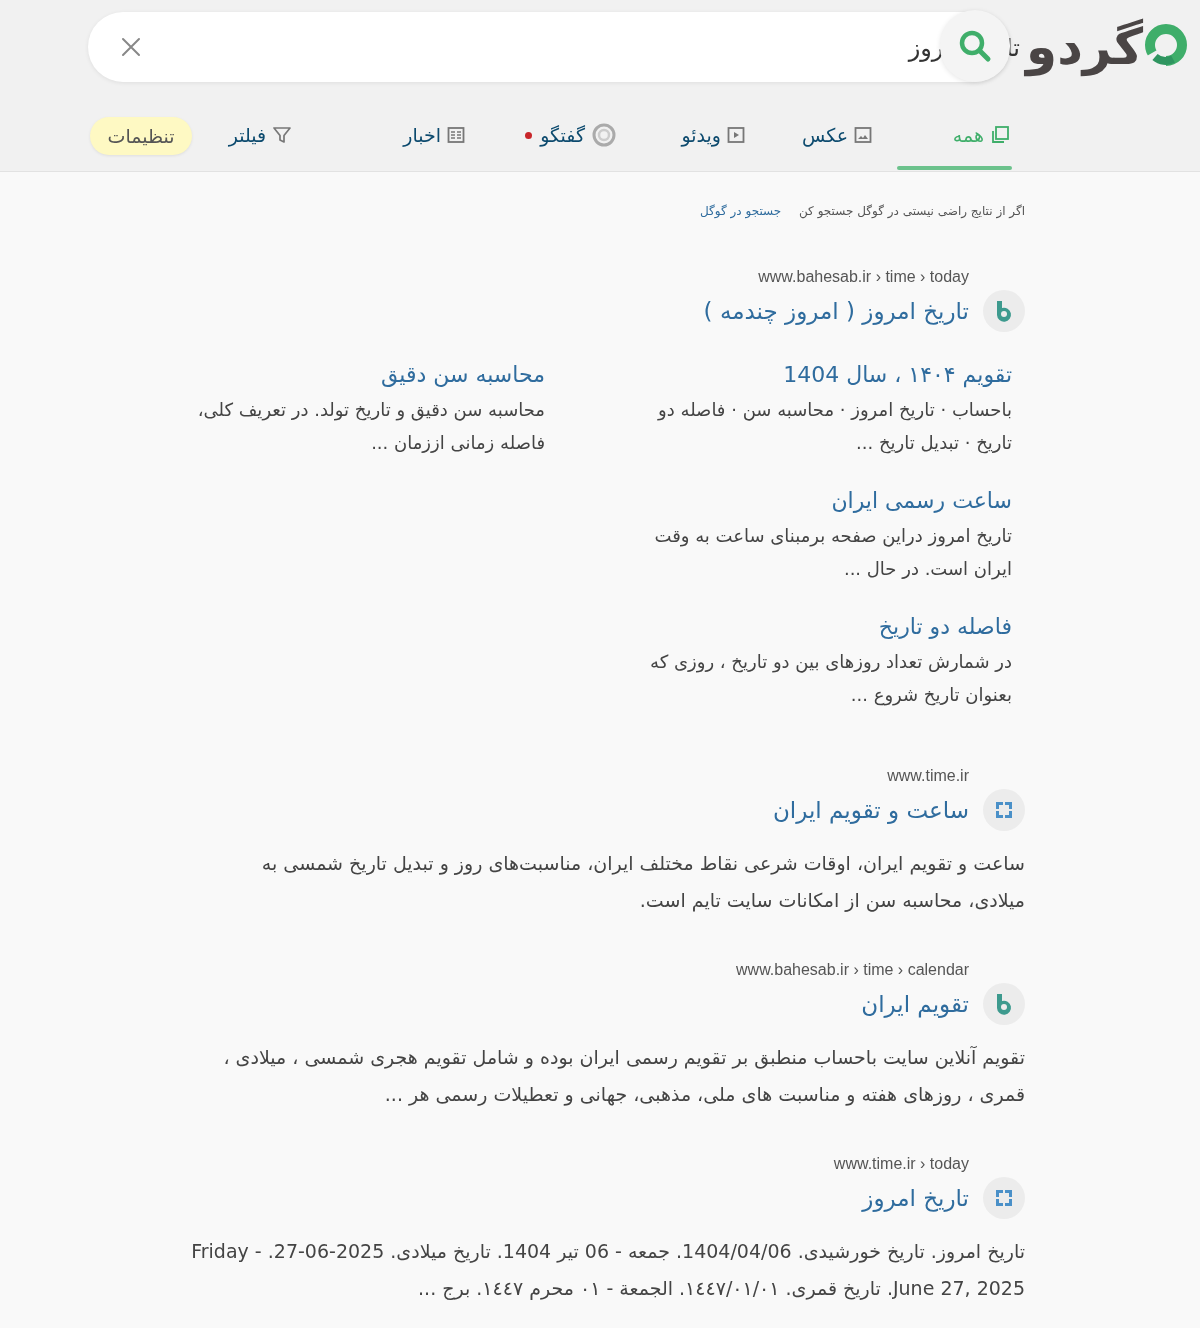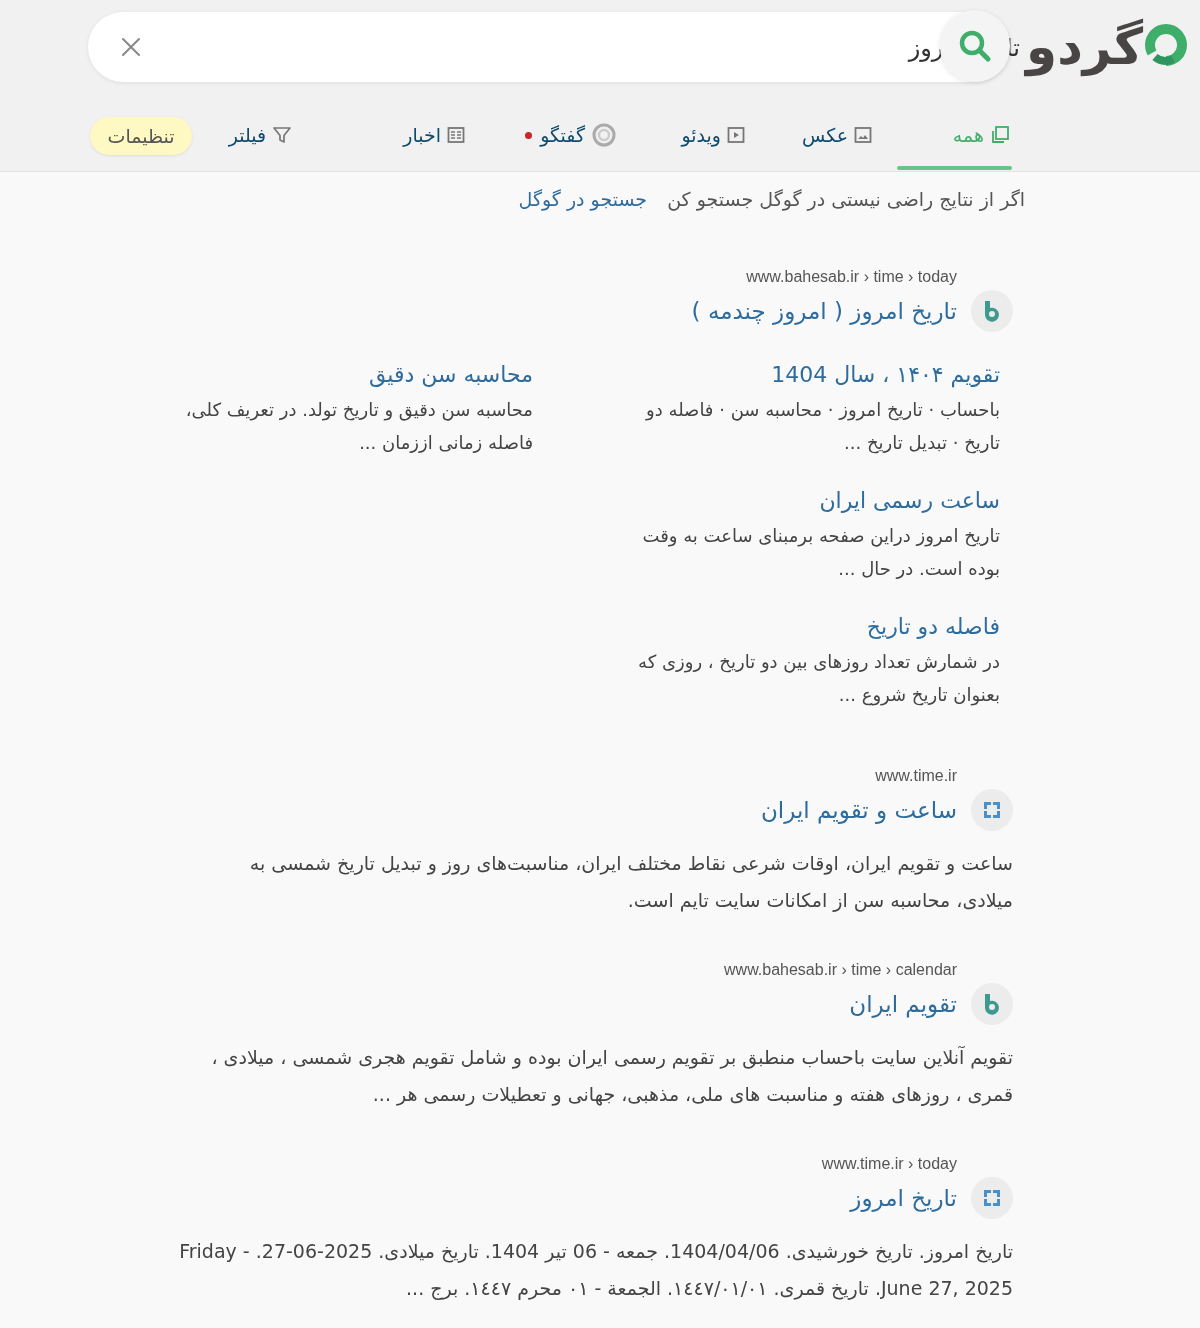--- a/index.html
+++ b/index.html
@@ -67,25 +67,25 @@
       background: #fef9c3; border-radius: 19px;
       box-shadow: 0 1px 3px rgba(0,0,0,0.08);
       display: flex; align-items: center; justify-content: center;
       font-size: 19px; color: #555; cursor: pointer; direction: rtl;
     }
     .content {
       position: absolute; left: 100px; top: 172px; width: 925px;
       direction: rtl;
     }
     .google-hint {
-      position: absolute; right: 0; top: 16px; font-size: 19px; color: #555;
+      position: absolute; right: 0; top: 32px; font-size: 12px; color: #555;
       white-space: nowrap; direction: rtl;
     }
     .google-hint a { color: #2f6c9e; text-decoration: none; margin-right: 14px; }
-    .result { position: absolute; right: 12px; }
+    .result { position: absolute; right: 0; }
     .favicon {
       position: absolute; right: 0; top: 0; width: 42px; height: 42px;
       border-radius: 50%; background: #ececec;
       display: flex; align-items: center; justify-content: center;
     }
     .url {
       position: absolute; right: 56px; top: -22px; font-size: 16px; color: #555;
       font-family: "Liberation Sans", sans-serif; direction: ltr; white-space: nowrap;
     }
     .title {
@@ -224,21 +224,21 @@
       <div class="sl-title">محاسبه سن دقیق</div>
       <div class="sl-desc">
         <div>محاسبه سن دقیق و تاریخ تولد. در تعریف کلی،</div>
         <div>فاصله زمانی اززمان ...</div>
       </div>
     </div>
     <div class="sitelink" style="right:13px; top:196px;">
       <div class="sl-title">ساعت رسمی ایران</div>
       <div class="sl-desc">
         <div>تاریخ امروز دراین صفحه برمبنای ساعت به وقت</div>
-        <div>بوده است. در حال ...</div>
+        <div>ایران است. در حال ...</div>
       </div>
     </div>
     <div class="sitelink" style="right:13px; top:322px;">
       <div class="sl-title">فاصله دو تاریخ</div>
       <div class="sl-desc">
         <div>در شمارش تعداد روزهای بین دو تاریخ ، روزی که</div>
         <div>بعنوان تاریخ شروع ...</div>
       </div>
     </div>
   </div>

